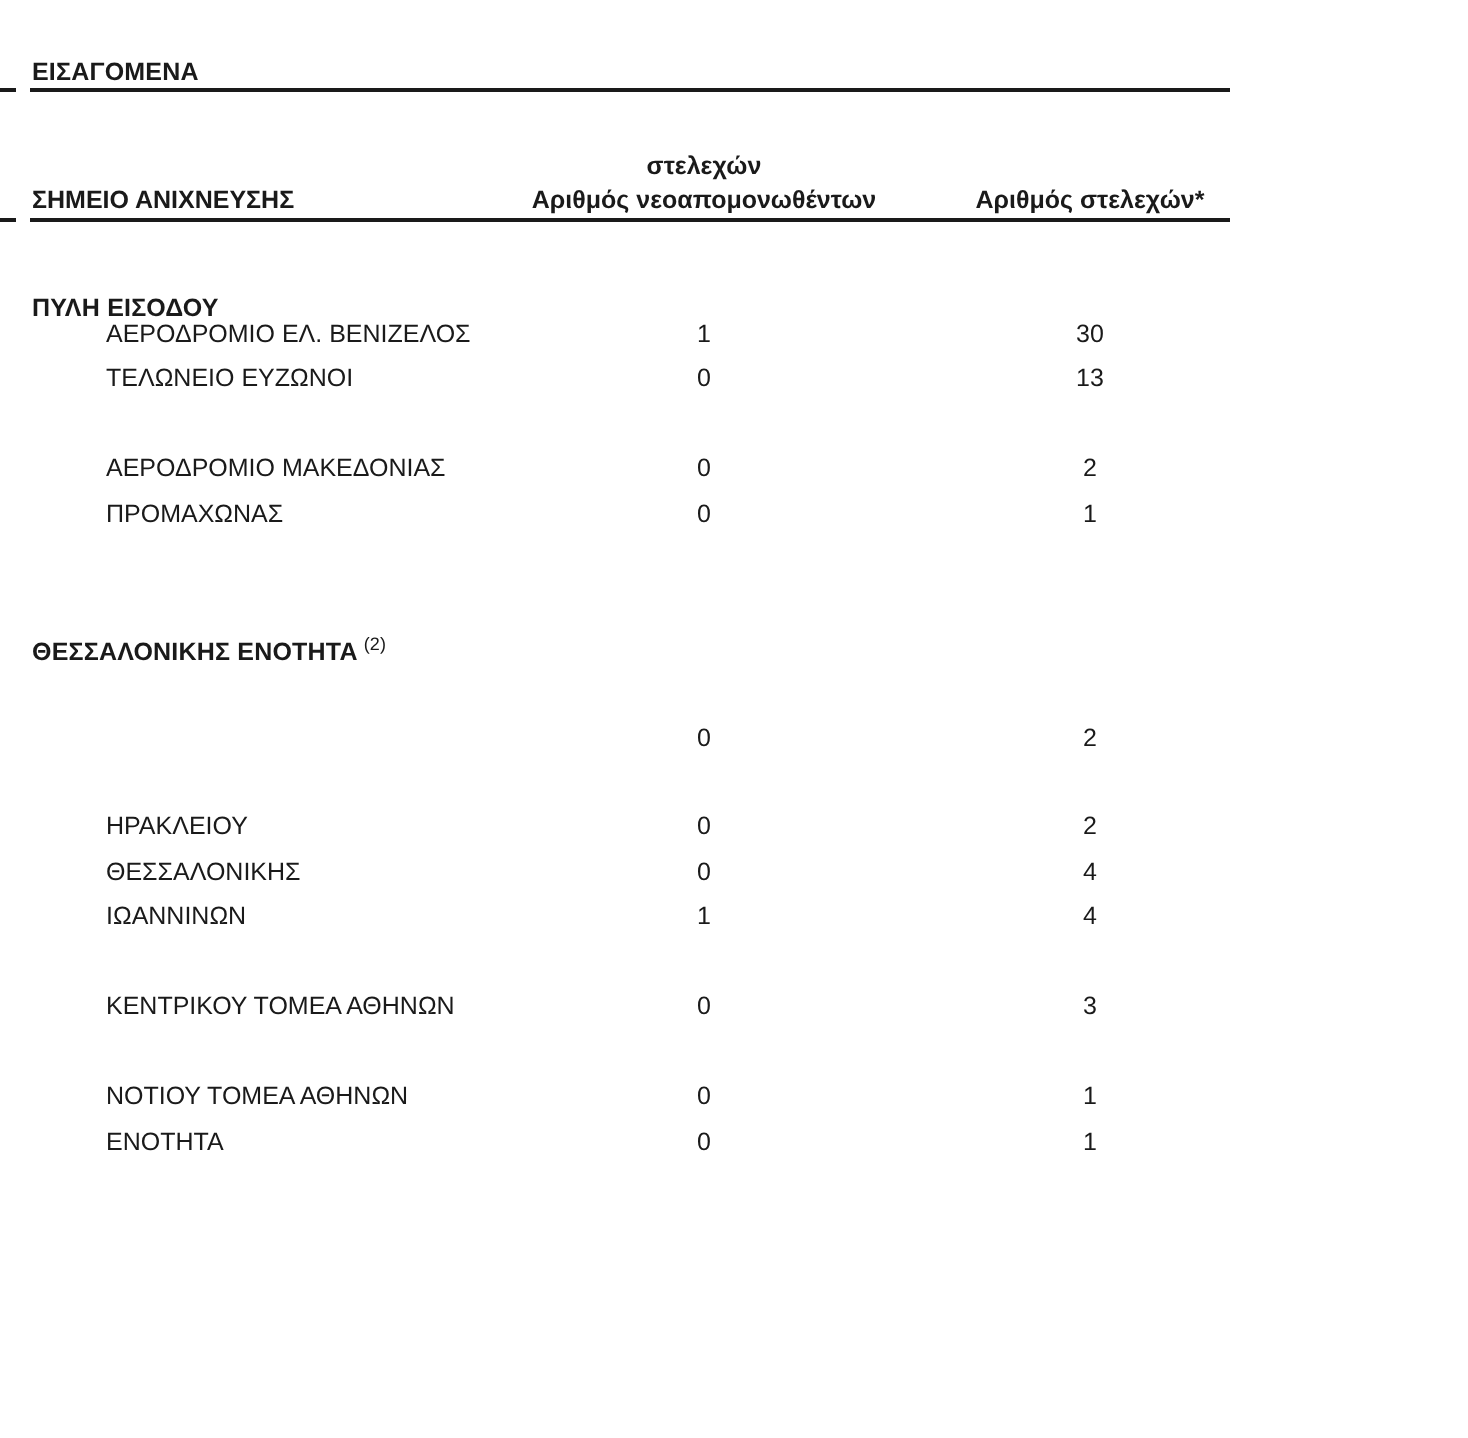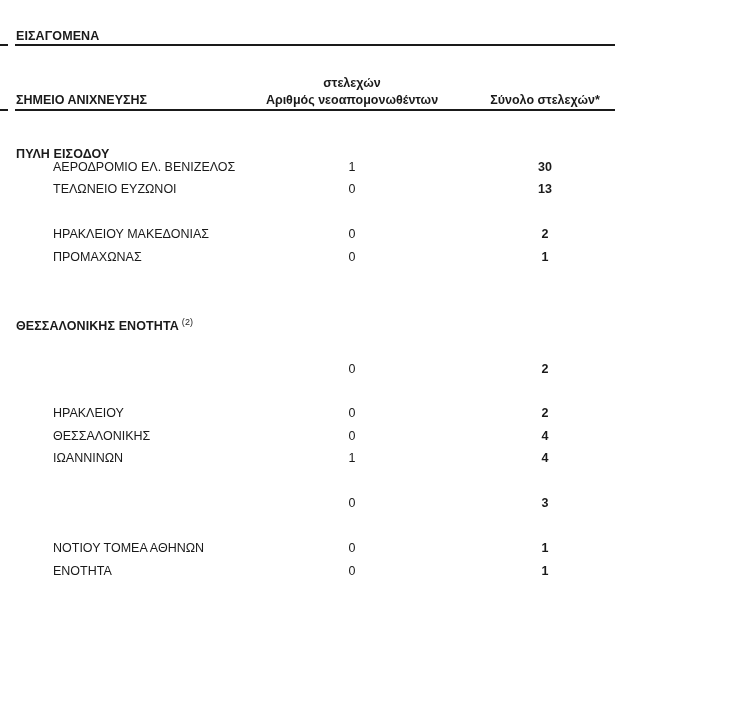--- a/index.html
+++ b/index.html
@@ -66,59 +66,58 @@
       top: 0;
       font-size: 12.5px;
     }
     .row .c3 {
       position: absolute;
       left: 515px;
       width: 60px;
       text-align: center;
       top: 0;
       font-size: 12.5px;
-      font-weight: bold;
     }
     sup.note {
       font-weight: normal;
       font-size: 9px;
       vertical-align: 5px;
       margin-left: 3px;
     }
   </style>
 </head>
 <body>
 
 <div class="section-title" style="top:29px;">ΕΙΣΑΓΟΜΕΝΑ</div>
 <div class="rule-stub" style="top:44px;"></div>
 <div class="rule-main" style="top:44px;"></div>
 
 <div class="hdr" style="left:16px; top:92px; text-align:left;">ΣΗΜΕΙΟ ΑΝΙΧΝΕΥΣΗΣ</div>
 <div class="hdr" style="left:252px; width:200px; top:75px;">
   <div>στελεχών</div>
   <div>Αριθμός νεοαπομονωθέντων</div>
 </div>
-<div class="hdr" style="left:480px; width:130px; top:92px;">Σύνολο στελεχών*</div>
+<div class="hdr" style="left:480px; width:130px; top:92px;">Αριθμός στελεχών*</div>
 <div class="rule-stub" style="top:109px;"></div>
 <div class="rule-main" style="top:109px;"></div>
 
 <div class="section-title" style="top:117px;margin-top:30px;">ΠΥΛΗ ΕΙΣΟΔΟΥ</div>
 
 <div class="row" style="top:160px;">
   <span class="name">ΑΕΡΟΔΡΟΜΙΟ ΕΛ. ΒΕΝΙΖΕΛΟΣ</span>
   <span class="c2">1</span>
   <span class="c3">30</span>
 </div>
 <div class="row" style="top:182px;">
   <span class="name">ΤΕΛΩΝΕΙΟ ΕΥΖΩΝΟΙ</span>
   <span class="c2">0</span>
   <span class="c3">13</span>
 </div>
 <div class="row" style="top:227px;">
-  <span class="name">ΗΡΑΚΛΕΙΟΥ ΜΑΚΕΔΟΝΙΑΣ</span>
+  <span class="name">ΑΕΡΟΔΡΟΜΙΟ ΜΑΚΕΔΟΝΙΑΣ</span>
   <span class="c2">0</span>
   <span class="c3">2</span>
 </div>
 <div class="row" style="top:250px;">
   <span class="name">ΠΡΟΜΑΧΩΝΑΣ</span>
   <span class="c2">0</span>
   <span class="c3">1</span>
 </div>
 
 <div class="section-title" style="top:317px;">
@@ -138,20 +137,21 @@
   <span class="name">ΘΕΣΣΑΛΟΝΙΚΗΣ</span>
   <span class="c2">0</span>
   <span class="c3">4</span>
 </div>
 <div class="row" style="top:451px;">
   <span class="name">ΙΩΑΝΝΙΝΩΝ</span>
   <span class="c2">1</span>
   <span class="c3">4</span>
 </div>
 <div class="row" style="top:496px;">
+  <span class="name">ΚΕΝΤΡΙΚΟΥ ΤΟΜΕΑ ΑΘΗΝΩΝ</span>
   <span class="c2">0</span>
   <span class="c3">3</span>
 </div>
 <div class="row" style="top:541px;">
   <span class="name">ΝΟΤΙΟΥ ΤΟΜΕΑ ΑΘΗΝΩΝ</span>
   <span class="c2">0</span>
   <span class="c3">1</span>
 </div>
 <div class="row" style="top:564px;">
   <span class="name">ΕΝΟΤΗΤΑ</span>

